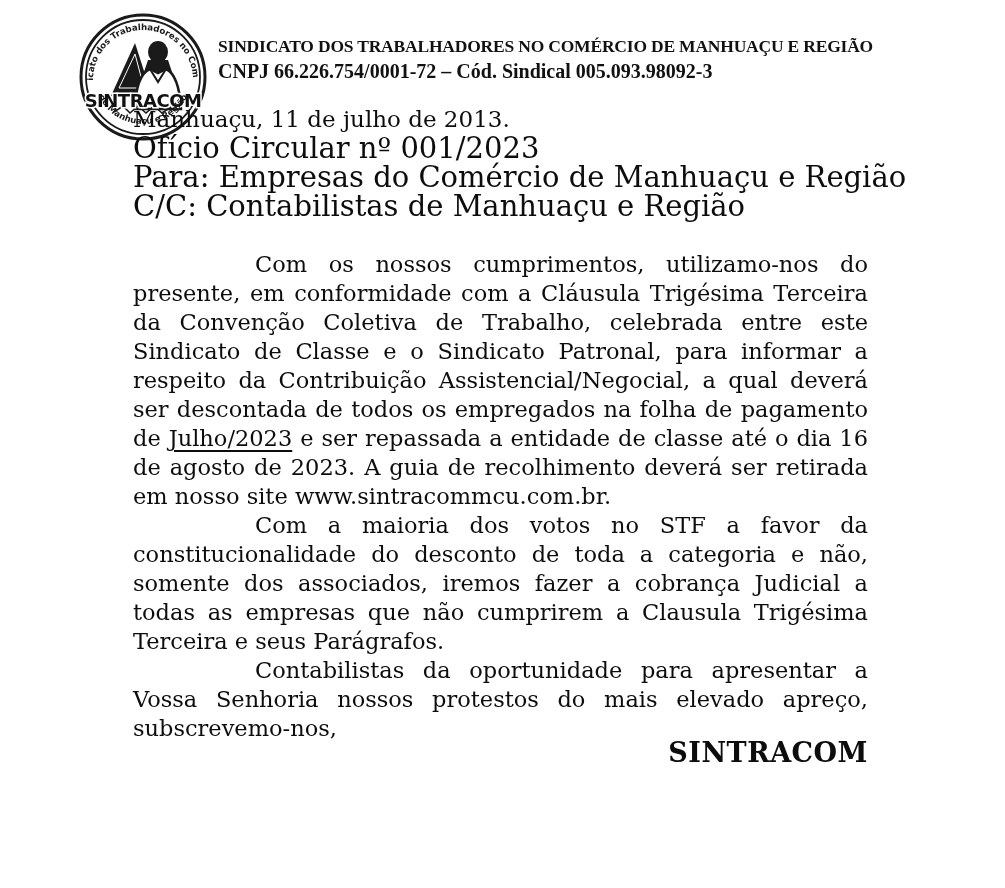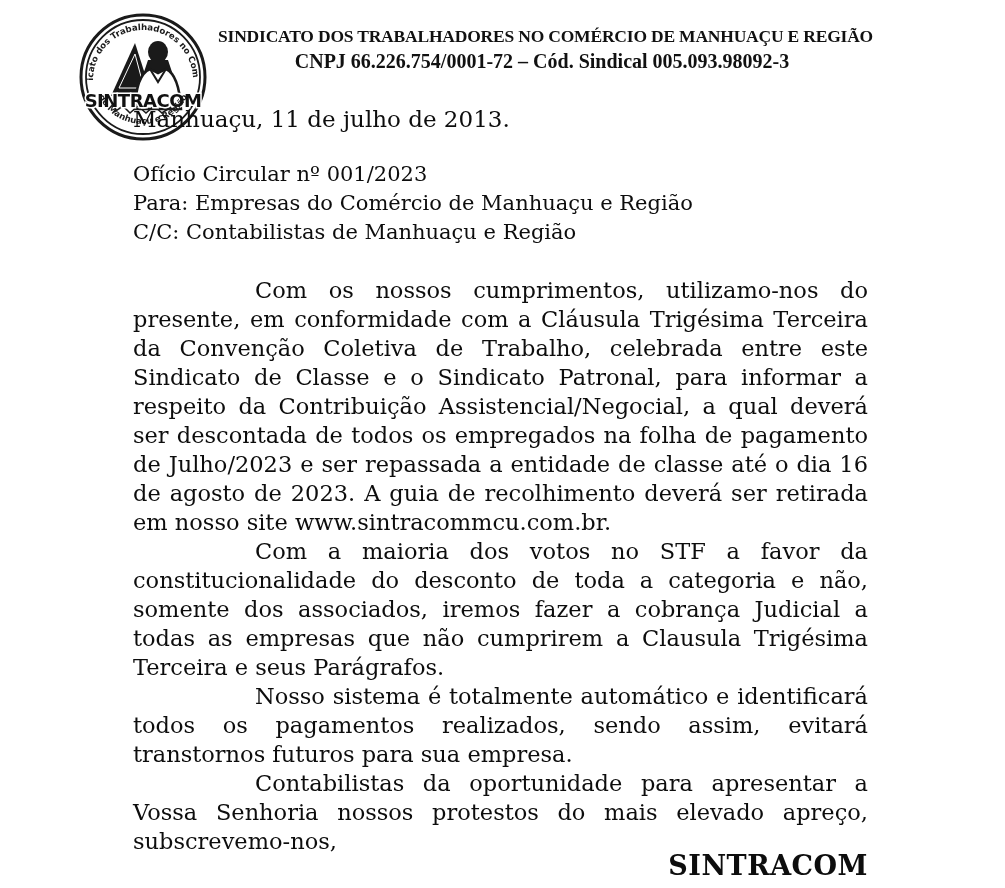--- a/index.html
+++ b/index.html
@@ -28,23 +28,22 @@
   .seal {
     position: absolute;
     left: 78px;
     top: 2px;
     width: 130px;
     height: 130px;
   }
   .header-text {
     position: absolute;
     left: 218px;
-    top: 16px;
+    top: 26px;
     width: 648px;
-    text-align: center;
     font-family: "Liberation Serif", serif;
     font-weight: bold;
     color: #111111;
   }
   .header-line1 {
     font-size: 17.5px;
     letter-spacing: -0.2px;
     white-space: nowrap;
   }
   .header-line2 {
@@ -64,36 +63,36 @@
     left: 133px;
     top: 104px;
     width: 735px;
   }
   .date-line {
     text-align: left;
     font-size: 23px;
     line-height: 30px;
   }
   .recipients {
-    margin-top: 26px;
-    font-size: 21px;
+    font-size: 29px;
     line-height: 29px;
   }
   .recipients div { white-space: nowrap; }
   .body-text {
     margin-top: 29px;
   }
   .body-text p {
     margin: 0;
     font-size: 22.5px;
     line-height: 29px;
     text-align: justify;
     text-indent: 122px;
   }
   .u-underline {
+    text-decoration: underline;
     text-decoration-thickness: 1.5px;
     text-underline-offset: 4px;
   }
   .signature {
     margin-top: -6px;
     text-align: right;
     font-size: 27px;
     font-weight: bold;
     font-family: "DejaVu Serif", serif;
     letter-spacing: 0.5px;
@@ -168,20 +167,19 @@
 
     <div class="recipients">
       <div>Ofício Circular nº 001/2023</div>
       <div>Para: Empresas do Comércio de Manhuaçu e Região</div>
       <div>C/C: Contabilistas de Manhuaçu e Região</div>
     </div>
 
     <div class="body-text">
       <p><span>Com os nossos cumprimentos, utilizamo-nos do presente, em conformidade com a Cláusula Trigésima Terceira da Convenção Coletiva de Trabalho, celebrada entre este Sindicato de Classe e o Sindicato Patronal, para informar a respeito da Contribuição Assistencial/Negocial, a qual deverá ser descontada de todos os empregados na folha de pagamento de </span><span class="u-underline">Julho/2023</span><span> e ser repassada a entidade de classe até o dia 16 de agosto de 2023. A guia de recolhimento deverá ser retirada em nosso site www.sintracommcu.com.br.</span></p>
       <p>Com a maioria dos votos no STF a favor da constitucionalidade do desconto de toda a categoria e não, somente dos associados, iremos fazer a cobrança Judicial a todas as empresas que não cumprirem a Clausula Trigésima Terceira e seus Parágrafos.</p>
-      <p>Nosso sistema é totalmente automático e identificará todos os pagamentos realizados, sendo assim, evitará transtornos futuros para sua empresa.</p>
       <p>Contabilistas da oportunidade para apresentar a Vossa Senhoria nossos protestos do mais elevado apreço, subscrevemo-nos,</p>
     </div>
 
     <div class="signature">SINTRACOM</div>
 
   </div>
 </div>
 
 </body></html>

